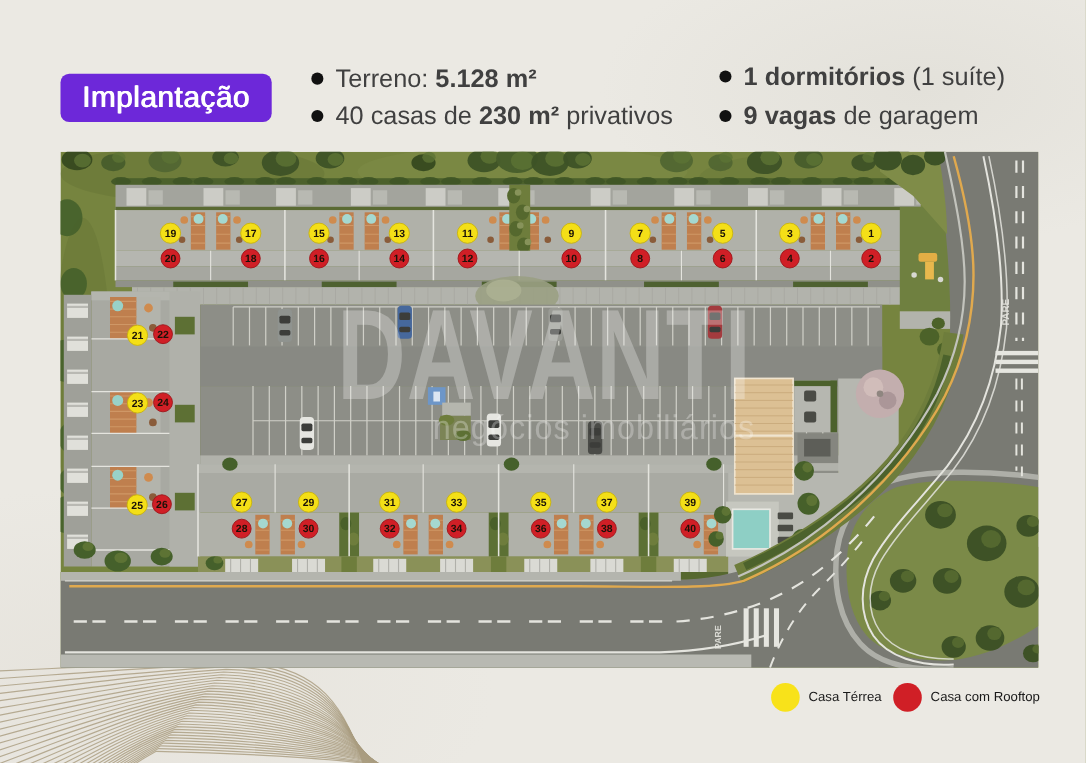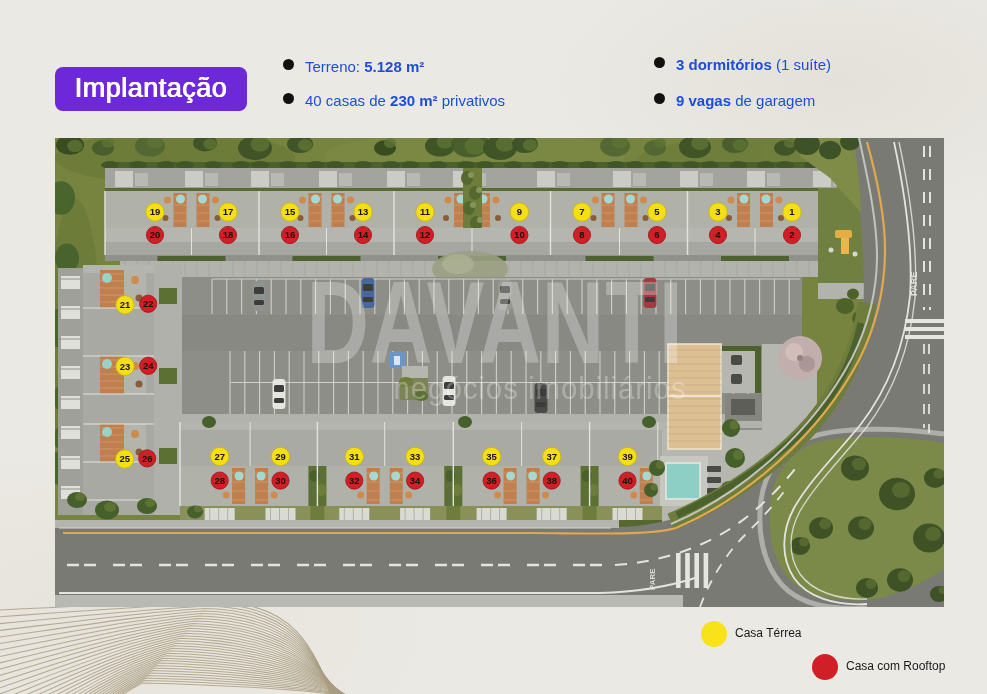--- a/index.html
+++ b/index.html
@@ -8,21 +8,21 @@
        background:#ebe9e3;font-family:"Liberation Sans",sans-serif;}
   .paper{position:absolute;inset:0;
     background:
       radial-gradient(ellipse 420px 200px at 85% 12%, #e3e1da 0%, rgba(227,225,218,0) 70%),
       radial-gradient(ellipse 500px 260px at 10% 90%, #e6e3dc 0%, rgba(230,227,220,0) 70%),
       #ebe9e3;}
   .fan{position:absolute;left:0;top:0px;}
   .tag{position:absolute;left:55px;top:67px;width:192px;height:44px;background:#6d28d9;
        border-radius:8px;color:#ffffff;font-size:27px;line-height:42px;text-align:center;
        letter-spacing:0.5px;text-shadow:0.45px 0 0 #ffffff,-0.45px 0 0 #ffffff;}
-  .bullet{position:absolute;font-size:15px;color:#1d4ed8;white-space:nowrap;}
+  .bullet{position:absolute;font-size:23px;color:#404040;white-space:nowrap;}
   .bullet .dot{display:inline-block;width:11px;height:11px;border-radius:50%;background:#111;
        margin-right:11px;vertical-align:2px;}
   .plan{position:absolute;left:55px;top:138px;}
   .legend{position:absolute;font-size:12px;color:#191919;white-space:nowrap;}
   .legend .sw{display:inline-block;width:26px;height:26px;border-radius:50%;vertical-align:middle;
        margin-right:8px;}
   b{font-weight:bold;}
 </style>
 </head>
 <body>
@@ -65,21 +65,21 @@
     <path d="M-161.9,968.2 C42.1,776.4 64.1,721.9 144.1,680.5 C226.1,682.5 339.2,689.3 357.2,700" fill="none" stroke="#a99c80" stroke-width="1.05" opacity="0.82"></path>
     <path d="M-157.6,977.4 C42.1,781.1 62,726.2 142,683 C224,685 340,690.6 358,700" fill="none" stroke="#a99c80" stroke-width="1.05" opacity="0.82"></path>
   </svg>
 
 <div class="tag">Implantação</div>
 
 <div class="bullet" style="left:283px;top:58px;"><span class="dot"></span>Terreno: <b>5.128 m²</b></div>
 
 <div class="bullet" style="left:283px;top:92px;"><span class="dot"></span>40 casas de <b>230 m²</b> privativos</div>
 
-<div class="bullet" style="left:654px;top:56px;"><span class="dot"></span><b>3 dormitórios</b> (1 suíte)</div>
+<div class="bullet" style="left:654px;top:56px;"><span class="dot"></span><b>1 dormitórios</b> (1 suíte)</div>
 
 <div class="bullet" style="left:654px;top:92px;"><span class="dot"></span><b>9 vagas</b> de garagem</div>
 
 <svg class="plan" width="889" height="469" viewBox="0 0 889 469" xmlns="http://www.w3.org/2000/svg" shape-rendering="auto">
 <rect x="0" y="0" width="889" height="469" fill="#76843f"></rect>
 
 <g opacity="0.5">
       <ellipse cx="120" cy="20" rx="120" ry="26" fill="#677537"></ellipse>
       <ellipse cx="420" cy="18" rx="150" ry="24" fill="#7f8c48"></ellipse>
       <ellipse cx="700" cy="25" rx="120" ry="26" fill="#6b7a3a"></ellipse>
@@ -1146,13 +1146,13 @@
       <text x="572.5" y="346" text-anchor="middle" font-family="Liberation Sans, sans-serif" font-size="9.5" font-weight="bold" fill="#1a1208">40</text>
     </g>
 
 <text x="0" y="0" text-anchor="middle" font-family="Liberation Sans, sans-serif" font-size="117" font-weight="bold" letter-spacing="1" fill="#ffffff" opacity="0.28" transform="translate(440 225) scale(0.74 1)">DAVANTI</text>
 
 <text x="0" y="0" text-anchor="middle" font-family="Liberation Sans, sans-serif" font-size="31" letter-spacing="1" fill="#ffffff" opacity="0.28" transform="translate(485 261) scale(0.95 1)">negócios imobiliários</text>
   </svg>
 
 <div class="legend" style="left:701px;top:621px;"><span class="sw" style="background:#f8e21a;"></span>Casa Térrea</div>
 
-<div class="legend" style="left:812px;top:654px;"><span class="sw" style="background:#d01f26;"></span>Casa com Rooftop</div>
+<div class="legend" style="left:812px;top:621px;"><span class="sw" style="background:#d01f26;"></span>Casa com Rooftop</div>
 
 </body></html>

